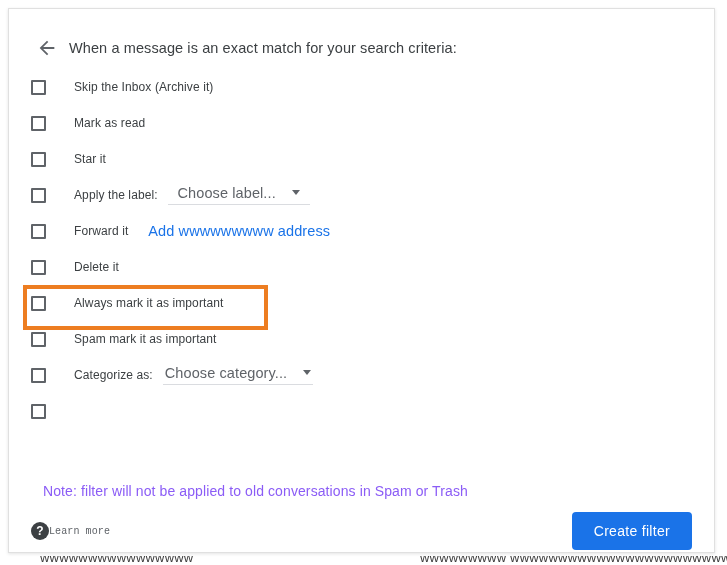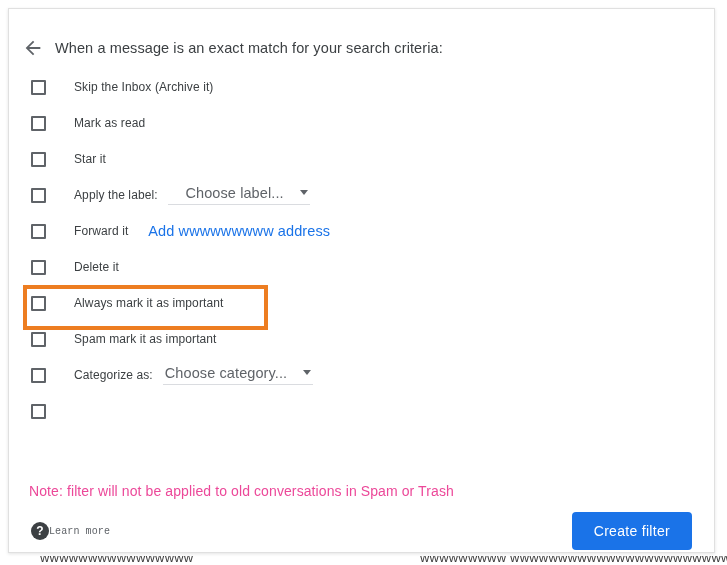--- a/index.html
+++ b/index.html
@@ -47,21 +47,21 @@
     height: 545px;
     background: #ffffff;
     border: 1px solid #e0e0e0;
     box-sizing: border-box;
     box-shadow: 0 1px 3px rgba(60,64,67,0.14);
   }
 
   
   .header {
     position: absolute;
-    left: 2px;
+    left: 16px;
     top: 18px;
     height: 42px;
     display: flex;
     align-items: center;
     justify-content: space-between;
   }
   .back-arrow {
     width: 44px;
     display: flex;
     align-items: center;
@@ -138,21 +138,21 @@
 
   
   .select {
     display: inline-flex;
     align-items: center;
     margin-left: 10px;
     border-bottom: 1px solid #dadce0;
     padding: 0 2px 3px 2px;
     cursor: pointer;
     min-width: 138px;
-    justify-content: flex-end;
+    justify-content: center;
   }
   .select-value {
     font-size: 14.5px;
     color: #5f6368;
     letter-spacing: 0.1px;
     white-space: nowrap;
   }
   .caret {
     width: 0;
     height: 0;
@@ -180,24 +180,24 @@
     width: 245px;
     height: 45px;
     border: 4px solid #ed7d21;
     box-sizing: border-box;
     pointer-events: none;
   }
 
   
   .note-line {
     position: absolute;
-    left: 20px;
+    left: 34px;
     top: 474px;
     font-size: 14px;
-    color: #ec4899;
+    color: #8b5cf6;
     letter-spacing: 0.1px;
     white-space: nowrap;
   }
 
   
   .footer {
     position: absolute;
     left: 0;
     top: 500px;
     width: 100%;

